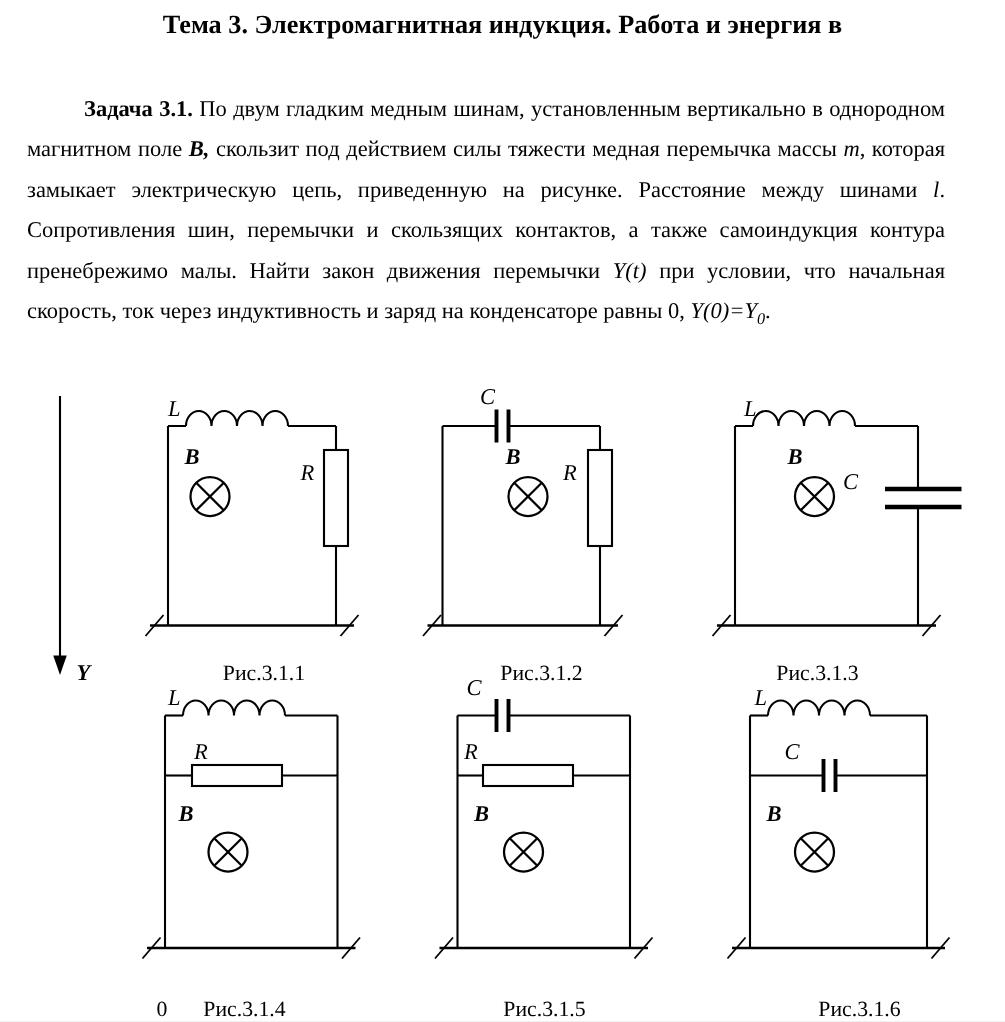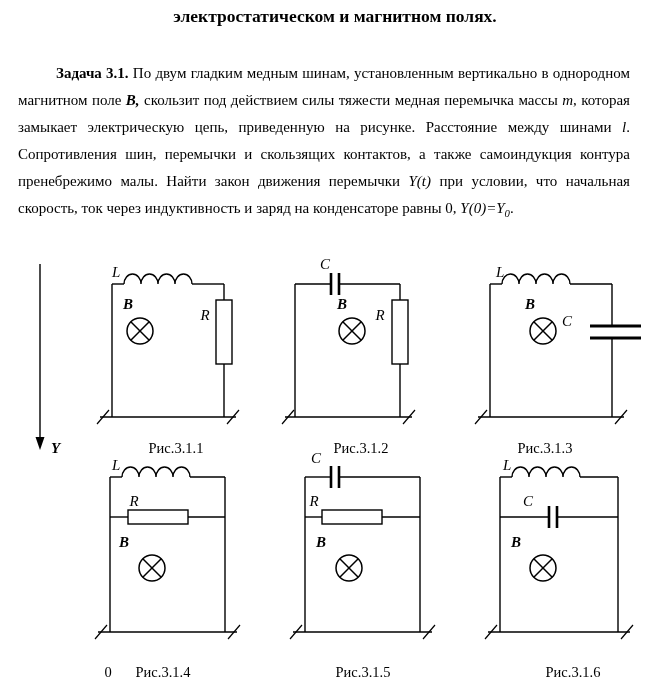--- a/index.html
+++ b/index.html
@@ -46,21 +46,21 @@
   .rbox{stroke:#000;stroke-width:1.4;fill:#fff;}
   .tick{stroke:#000;stroke-width:1.2;fill:none;}
   .fld{stroke:#000;stroke-width:1.5;fill:none;}
 </style>
 </head>
 <body>
 
 <div class="page">
 
   <div class="title">
-    <div>электростатическом и магнитном  полях.</div>
+    <div>Тема 3. Электромагнитная индукция. Работа и энергия  в</div>
   </div>
 
   <p class="problem"><span class="run bold">Задача  3.1.</span><span class="run"> По двум гладким медным шинам, установленным вертикально в однородном магнитном поле </span><span class="run bolditalic">B,</span><span class="run"> скользит под действием силы тяжести медная перемычка массы </span><span class="run italic">m</span><span class="run">, которая замыкает электрическую цепь, приведенную на рисунке. Расстояние между шинами </span><span class="run italic">l</span><span class="run">. Сопротивления шин, перемычки и скользящих контактов, а также самоиндукция контура пренебрежимо малы. Найти закон движения перемычки </span><span class="run italic">Y(t)</span><span class="run"> при условии, что начальная скорость, ток через индуктивность и заряд на конденсаторе равны 0, </span><span class="run italic">Y(0)=Y</span><span class="run sub">0</span><span class="run">.</span></p>
 
   <div class="diagrams">
     <svg width="670" height="431" viewBox="0 0 670 431">
 
       <g>
         <line class="wire" x1="40" y1="14" x2="40" y2="189"></line>
         <polygon points="40,200 35.5,187 44.5,187" fill="#000"></polygon>

